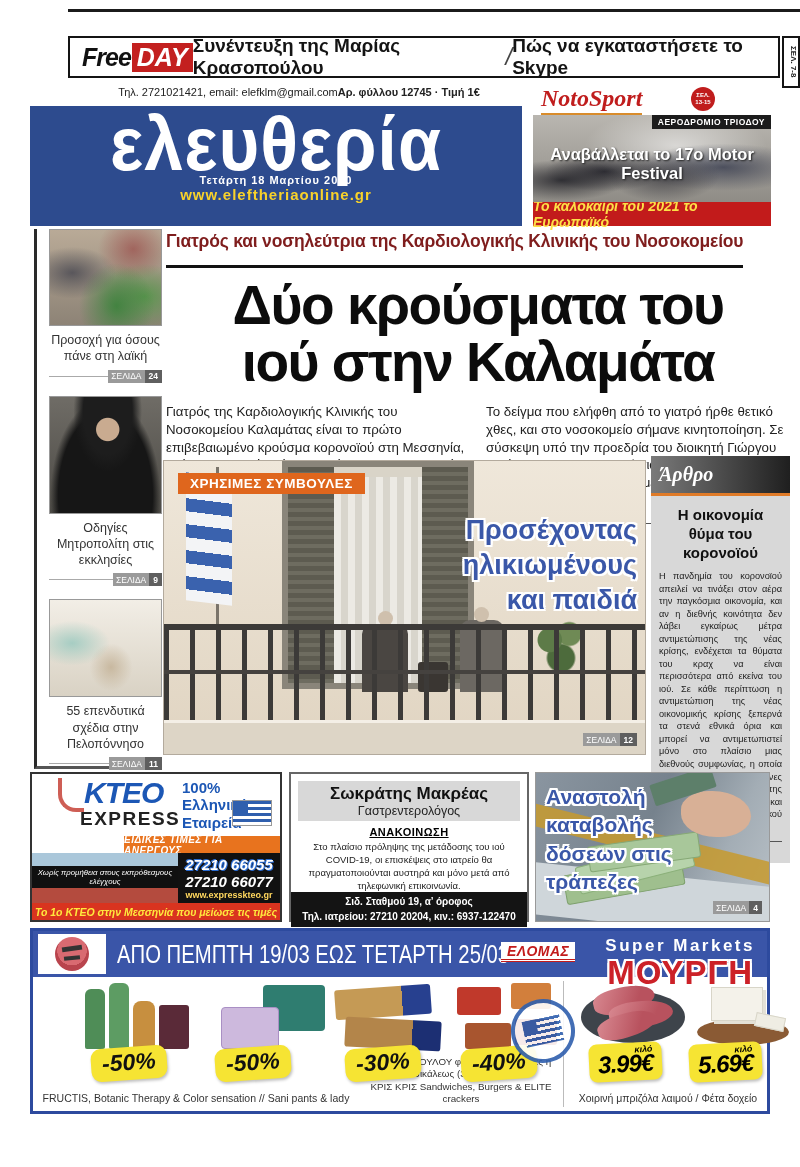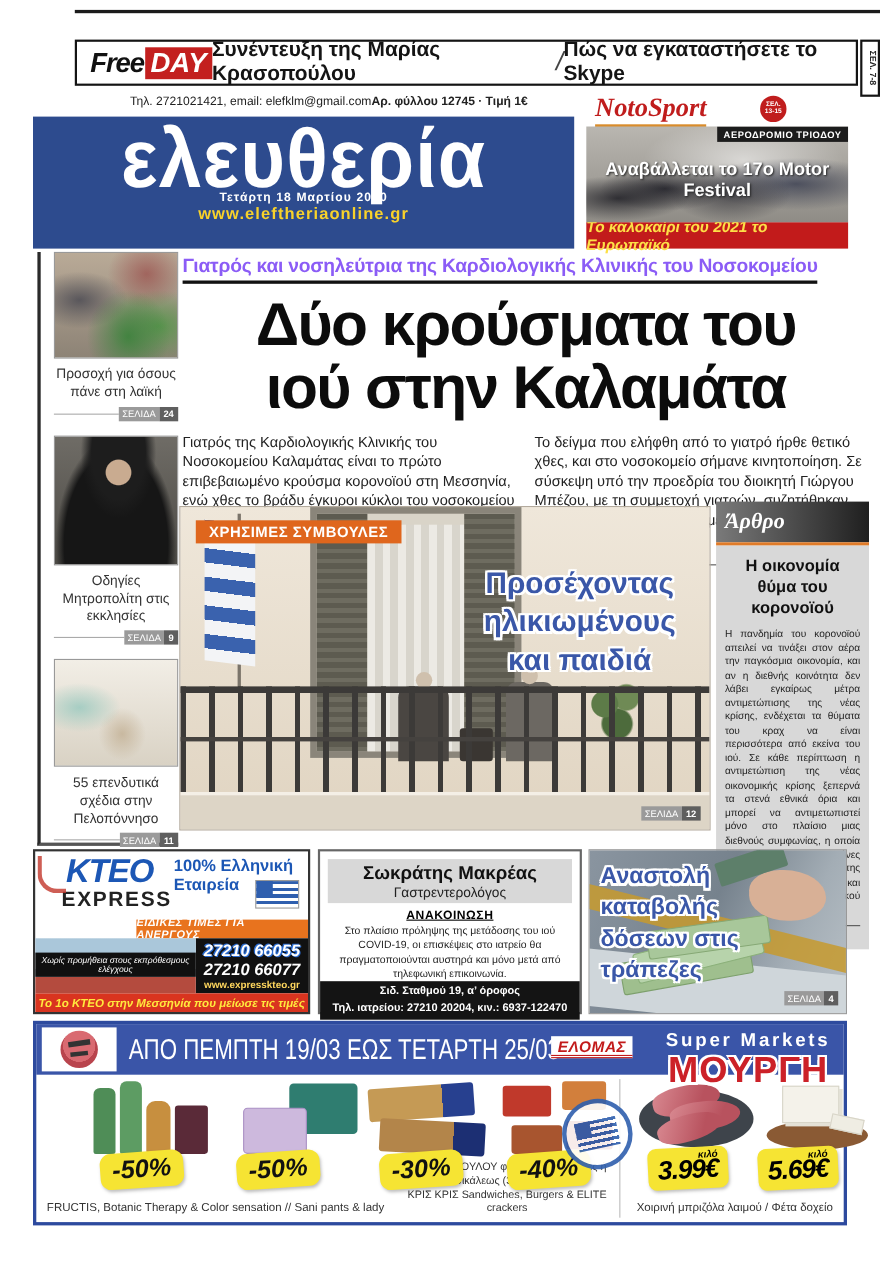--- a/index.html
+++ b/index.html
@@ -67,21 +67,21 @@
       linear-gradient(180deg,#f2eee6,#d9d2c4); }
   .side-caption { font-size:12.5px; color:#333; line-height:1.3; margin-top:6px; }
   .pageline { display:flex; align-items:center; margin:5px 0 13px; }
   .pageline .ln { flex:1; height:1px; background:#aaa; }
   .pbadge { display:flex; font-size:8.5px; color:#fff; }
   .pbadge .pl { background:#9a9a9a; padding:1.5px 3px; }
   .pbadge .pn { background:#5f5f5f; padding:1.5px 4px; font-weight:bold; }
 
   
   .main { position:absolute; left:166px; top:231px; width:624px; }
-  .kicker { display:inline-block; font-size:17.5px; font-weight:bold; color:#8b5cf6; padding-bottom:3px; border-bottom:3px solid #111; letter-spacing:-.2px; }
+  .kicker { display:inline-block; font-size:17.5px; font-weight:bold; color:#7f1d1d; padding-bottom:13px; border-bottom:3px solid #111; letter-spacing:-.2px; }
   .headline { margin-top:9px; text-align:center; font-size:55px; font-weight:800; line-height:1.03; letter-spacing:-1.5px; color:#0c0c0c; }
   .headline span { display:block; }
   .deck { display:flex; gap:16px; margin-top:13px; }
   .deck p { flex:1; font-size:13.3px; line-height:1.33; color:#222; }
   .pageref { display:flex; align-items:center; gap:10px; margin-top:8px; }
   .pageref .rule { flex:1; height:1.5px; background:#555; }
   .pageref .txt { font-size:11px; font-weight:bold; color:#222; }
 
   
   .photostory { position:absolute; left:163px; top:460px; width:483px; height:295px; border:1px solid #b3aa9d; overflow:hidden;
@@ -103,36 +103,36 @@
       background:radial-gradient(circle at 30% 40%, #5d7b48 22%, transparent 24%),
                  radial-gradient(circle at 65% 30%, #6f8a55 20%, transparent 23%),
                  radial-gradient(circle at 50% 70%, #4d6b3c 26%, transparent 30%); }
   .ps-rail { position:absolute; left:0; right:0; bottom:34px; height:96px;
       background:repeating-linear-gradient(90deg,#3c3a38 0 5px,transparent 5px 26px); }
   .ps-rail:before { content:""; position:absolute; left:0; right:0; top:0; height:6px; background:#3c3a38; }
   .ps-rail:after  { content:""; position:absolute; left:0; right:0; top:46px; height:4px; background:#45423f; }
   .ps-ledge { position:absolute; left:0; right:0; bottom:0; height:34px; background:#ddd5c6; border-top:3px solid #f4efe6; }
   .ps-label { position:absolute; top:12px; left:14px; background:#df661d; color:#fff; font-weight:bold; font-size:13.5px; padding:3px 12px; letter-spacing:.5px; }
   .outline-blue { color:#3a57a8; text-shadow:-2px -2px 0 #fff,2px -2px 0 #fff,-2px 2px 0 #fff,2px 2px 0 #fff,0 -2px 0 #fff,0 2px 0 #fff,-2px 0 0 #fff,2px 0 0 #fff; }
-  .ps-overlay { position:absolute; top:52px; right:8px; width:220px; text-align:center; font-size:27px; font-weight:bold; line-height:1.3; }
+  .ps-overlay { position:absolute; top:52px; right:8px; width:220px; text-align:right; font-size:27px; font-weight:bold; line-height:1.3; }
   .ps-overlay span { display:block; }
   .ps-badge { position:absolute; bottom:8px; right:8px; }
 
   
   .articlecol { position:absolute; left:651px; top:456px; width:139px; }
   .art-header { height:40px; background:linear-gradient(90deg,#7a7a7a,#1f1f1f); border-bottom:3px solid #e07b28; color:#fff;
       font-family:"Liberation Serif","DejaVu Serif",serif; font-style:italic; font-weight:bold; font-size:20px; display:flex; align-items:center; padding-left:8px; }
   .art-box { background:#d8d8d8; padding:10px 8px 6px; }
   .art-title { text-align:center; font-size:15px; font-weight:bold; line-height:1.25; margin-bottom:8px; color:#111; }
   .art-body { font-size:9.2px; line-height:1.36; text-align:justify; color:#222; }
   .art-foot { border-top:1.5px solid #555; margin-top:8px; padding-top:3px; text-align:center; font-size:10.5px; font-weight:bold; font-style:italic; color:#111; }
 
   
   .kteoad { position:absolute; left:30px; top:772px; width:252px; height:150px; border:2px solid #333; background:#fff; display:flex; flex-direction:column; overflow:hidden; }
-  .kt-r1 { height:62px; display:flex; }
+  .kt-r1 { height:62px; display:flex;margin-left:24px; }
   .kt-logo { width:126px; padding:4px 0 0 10px; position:relative; }
   .kt-car { position:absolute; left:2px; top:4px; width:26px; height:34px; border-left:4px solid #c3362b; border-bottom:4px solid #c3362b; border-radius:0 0 0 18px; opacity:.8; }
   .kt-name { font-size:30px; font-weight:900; font-style:italic; color:#1c57b5; letter-spacing:-1px; line-height:1; margin-left:18px; }
   .kt-express { font-size:19px; font-weight:bold; color:#222; letter-spacing:1.5px; margin-left:14px; }
   .kt-right { flex:1; position:relative; padding-top:5px; }
   .kt-tag { color:#1c57b5; font-weight:bold; font-size:15px; line-height:1.15; }
   .kt-flag { position:absolute; right:8px; top:26px; width:40px; height:26px; border:1px solid #999;
       background:repeating-linear-gradient(180deg,#2f5fae 0 3px,#fff 3px 6px); }
   .kt-flag:before { content:""; position:absolute; left:0; top:0; width:15px; height:15px; background:#2f5fae; }
   .kt-r2 { height:17px; display:flex; }

